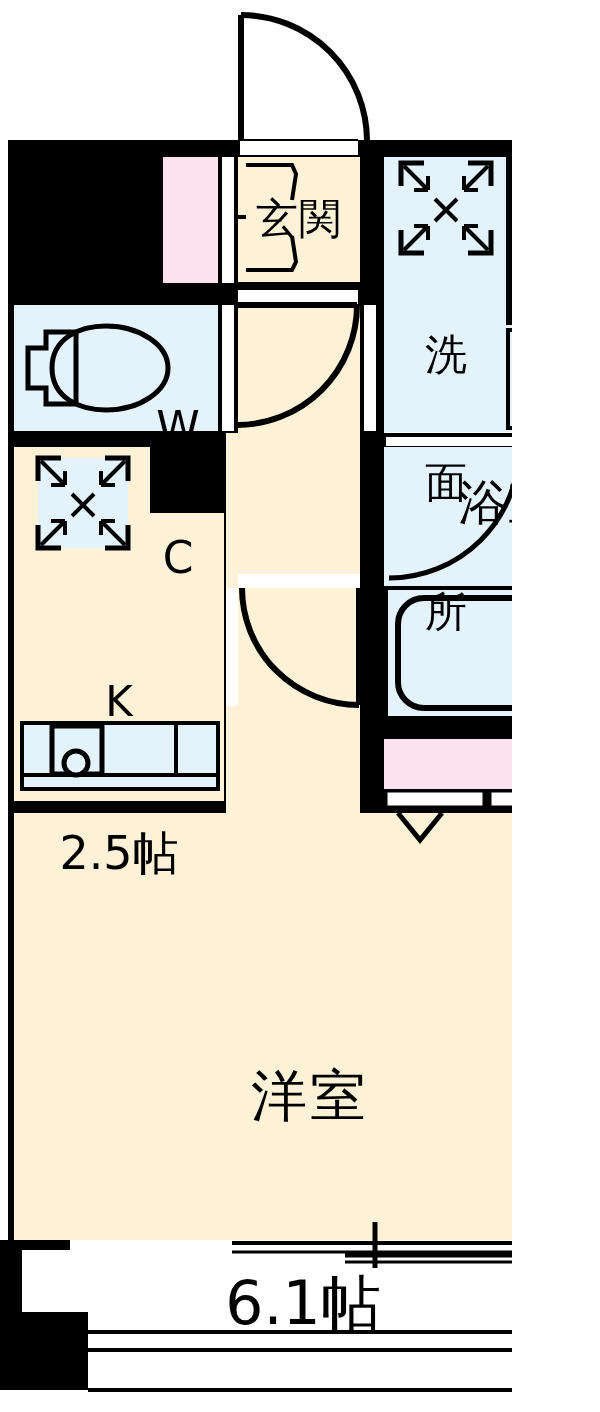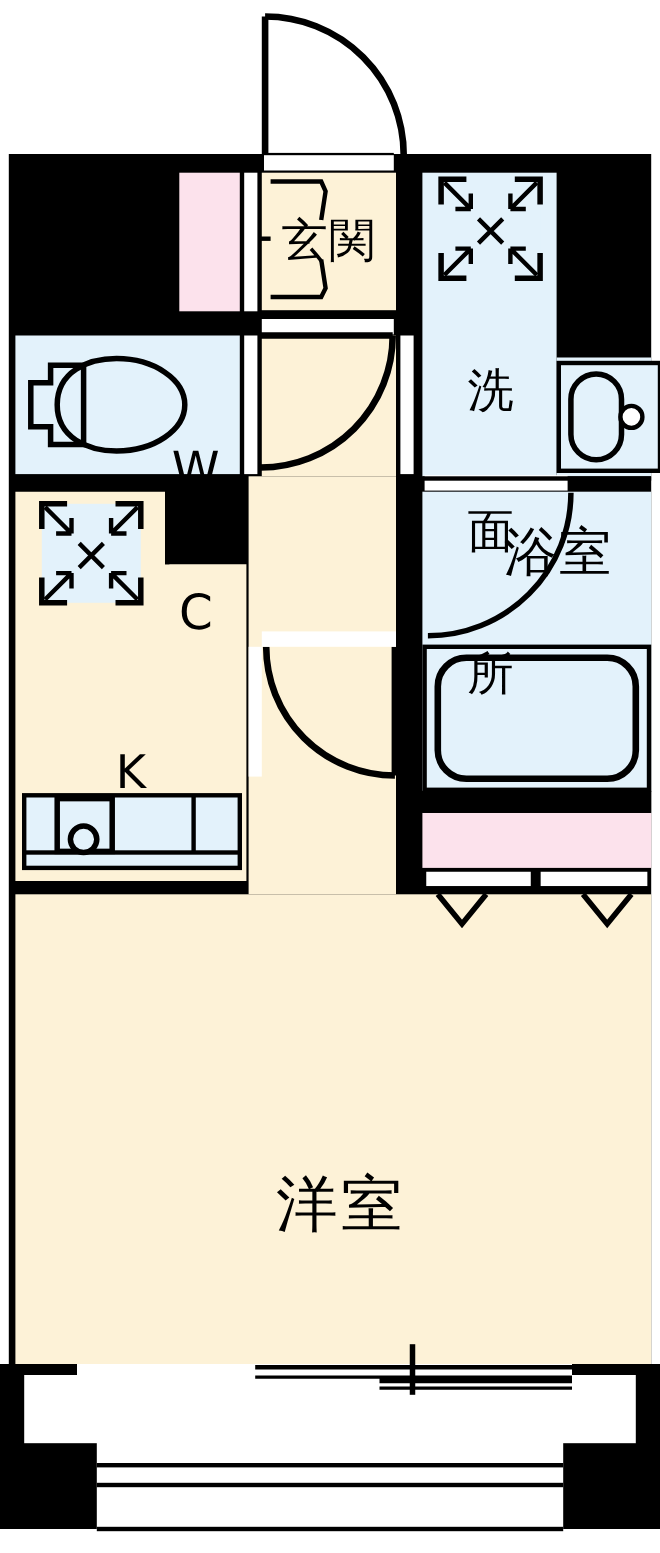--- a/index.html
+++ b/index.html
@@ -1,18 +1,18 @@
 <!DOCTYPE html>
 <html><head>
 <meta charset="utf-8">
 <title>間取り図</title>
 <style>
   html,body{margin:0;padding:0;background:#ffffff;}
   body{font-family:"Liberation Sans","DejaVu Sans",sans-serif;}
-  #plan{position:relative;width:600px;height:1412px;background:#ffffff;overflow:hidden;}
+  #plan{position:relative;width:512px;height:1412px;background:#ffffff;overflow:hidden;}
   #plan svg{display:block;}
   .lbl{position:absolute;text-align:center;color:#000;line-height:1.02;
        font-family:"DejaVu Sans","Liberation Sans",sans-serif;white-space:pre;}
 </style>
 </head>
 <body>
 
 <div id="plan">
 
 <svg width="600" height="1412" viewBox="0 0 600 1412" shape-rendering="geometricPrecision">
@@ -213,21 +213,23 @@
 <div class="lbl" style="left:404px;top:248px;width:84px;font-size:42px;line-height:1.02;">
   <div>洗</div>
   <div>面</div>
   <div>所</div>
 </div>
 
 <div class="lbl" style="left:404px;top:478px;width:208px;font-size:48px;letter-spacing:2px;">浴室</div>
 
 <div class="lbl" style="left:14px;top:578px;width:210px;font-size:42px;line-height:1.18;">
   <div>K</div>
+  <div style="font-size:46px;">2.5帖</div>
 </div>
 
 <div class="lbl" style="left:14px;top:925px;width:578px;font-size:56px;line-height:1.22;">
   <div style="letter-spacing:3px;padding-left:14px;">洋室</div>
+  <div style="font-size:60px;">6.1帖</div>
 </div>
 
 
 
 </div>
 
 </body></html>

